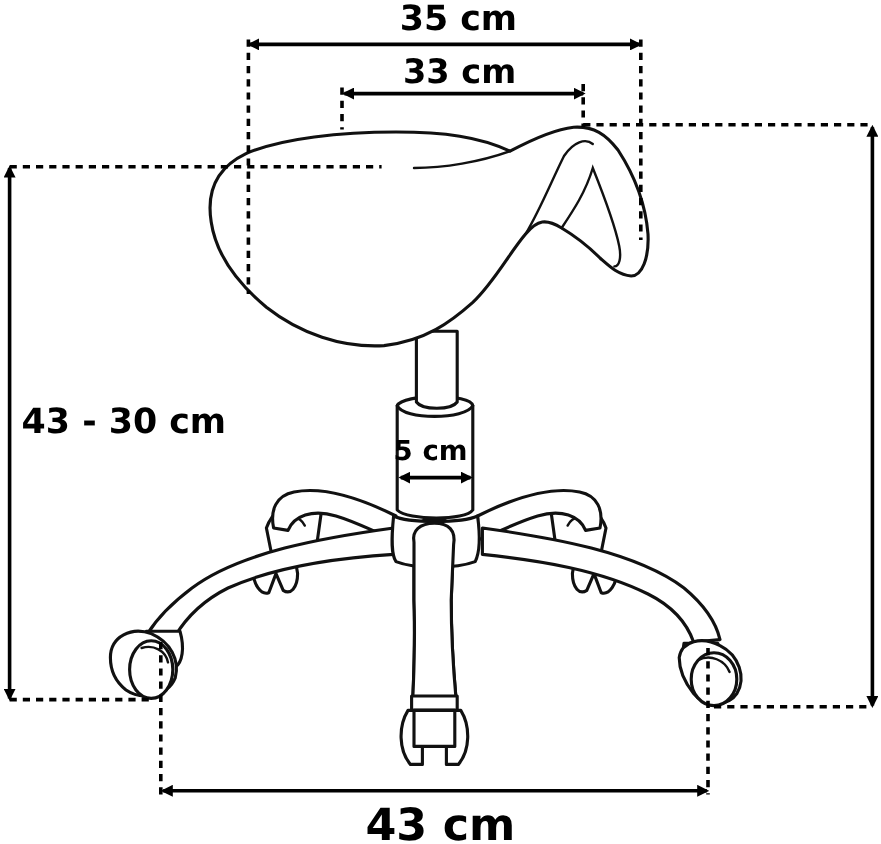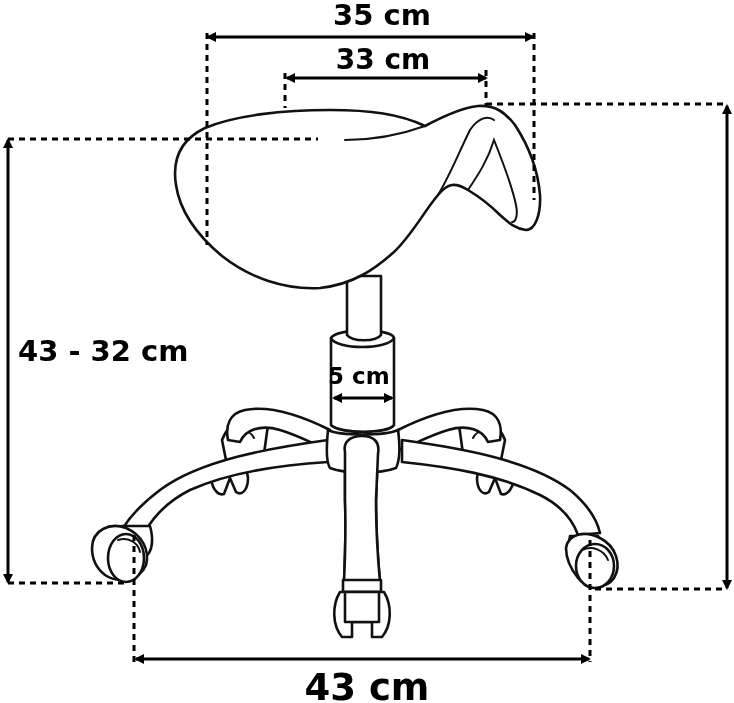--- a/index.html
+++ b/index.html
@@ -115,16 +115,16 @@
       <line class="dim" x1="334" y1="398" x2="392" y2="398" marker-start="url(#ah)" marker-end="url(#ah)"></line>
 
       <line class="dash" x1="134" y1="535" x2="134" y2="662"></line>
       <line class="dash" x1="590" y1="540" x2="590" y2="662"></line>
       <line class="dim" x1="136" y1="659" x2="589" y2="659" marker-start="url(#ah)" marker-end="url(#ah)"></line>
     </g>
   </svg>
 
   <div class="label" id="lbl-seat-outer">35 cm</div>
   <div class="label" id="lbl-seat-inner">33 cm</div>
-  <div class="label" id="lbl-height-left">43 - 32 cm</div>
+  <div class="label" id="lbl-height-left">43 - 30 cm</div>
   <div class="label" id="lbl-column">5 cm</div>
   <div class="label" id="lbl-base">43 cm</div>
 </div>
 
 </body></html>

